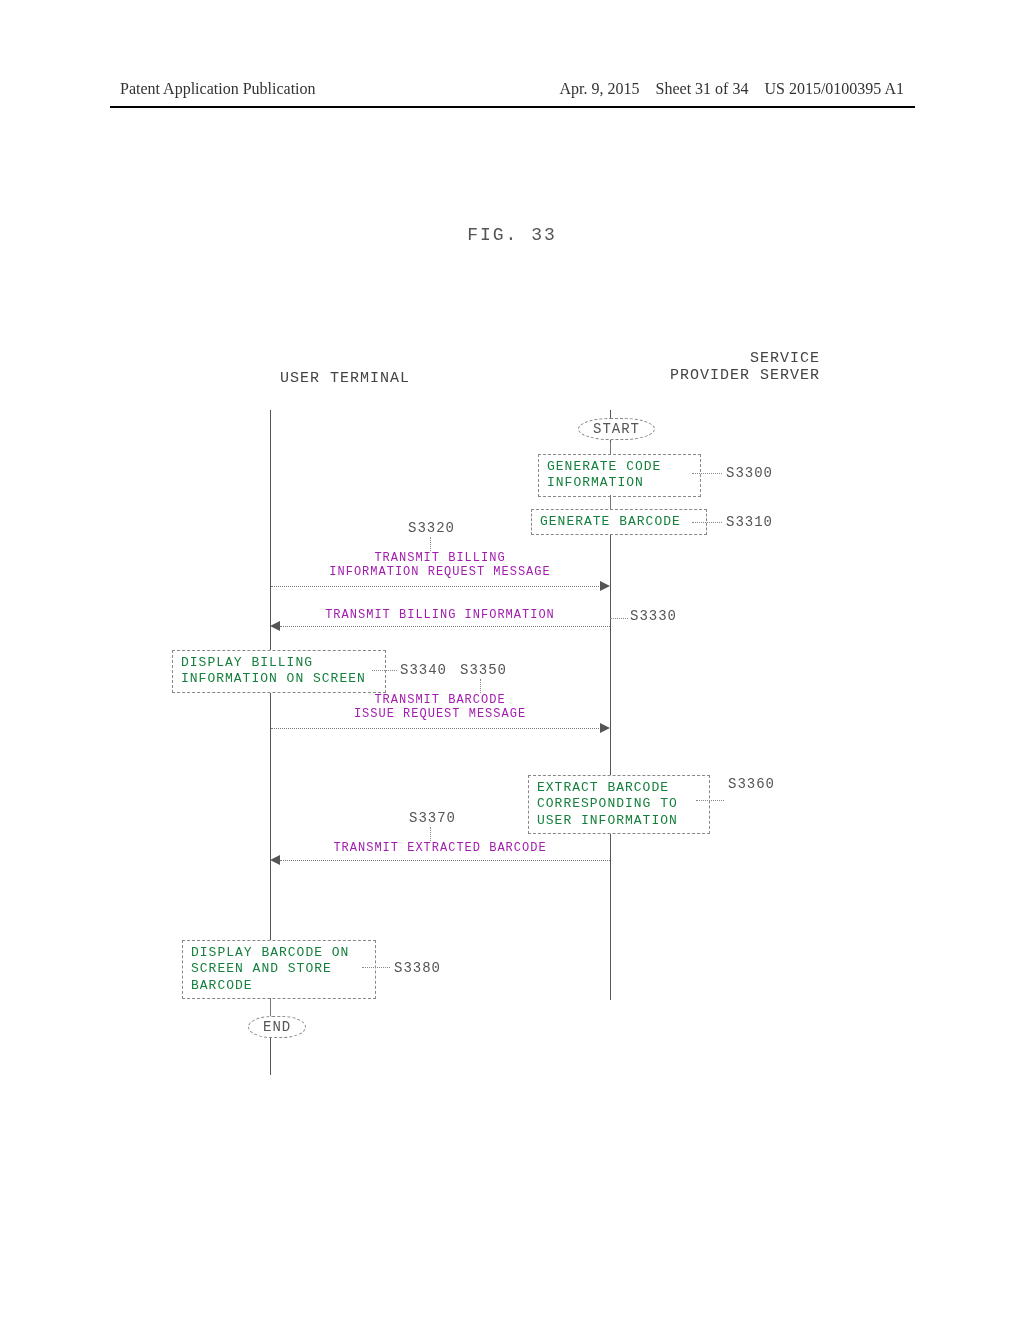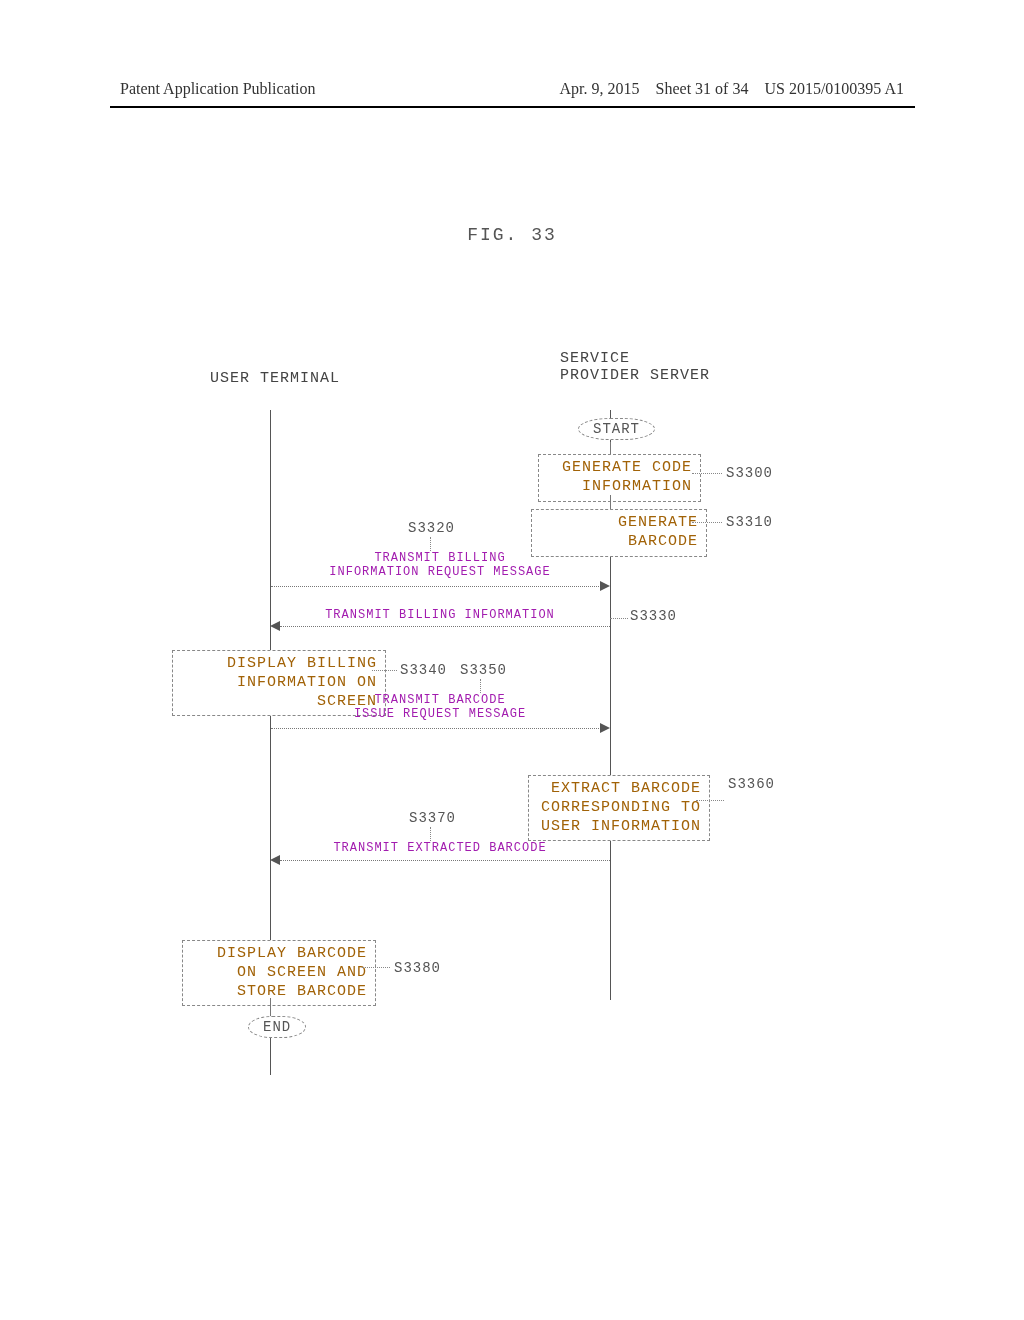--- a/index.html
+++ b/index.html
@@ -49,21 +49,21 @@
     top: 350px;
     width: 700px;
     height: 740px;
   }
   .col-label {
     position: absolute;
     top: 0;
     font-size: 15px;
     letter-spacing: 1px;
     color: #444;
-    text-align: left;
+    text-align: right;
     white-space: pre;
   }
   .col-label.left { left: 50px; width: 200px; top: 20px; }
   .col-label.right { left: 400px; width: 260px; }
 
   .lifeline {
     position: absolute;
     width: 1px;
     background: #555;
     top: 60px;
@@ -79,25 +79,25 @@
     padding: 2px 14px;
     font-size: 14px;
     letter-spacing: 1px;
     background: #fff;
     color: #555;
   }
   .box {
     position: absolute;
     border: 1px dashed #888;
     padding: 4px 8px;
-    text-align: right;
-    font-size: 15px;
+    text-align: left;
+    font-size: 13px;
     letter-spacing: 1px;
     background: #fff;
-    color: #a16207;
+    color: #15803d;
     line-height: 1.25;
   }
   .ref {
     position: absolute;
     font-size: 14px;
     color: #555;
     letter-spacing: 1px;
   }
   .leader {
     position: absolute;

